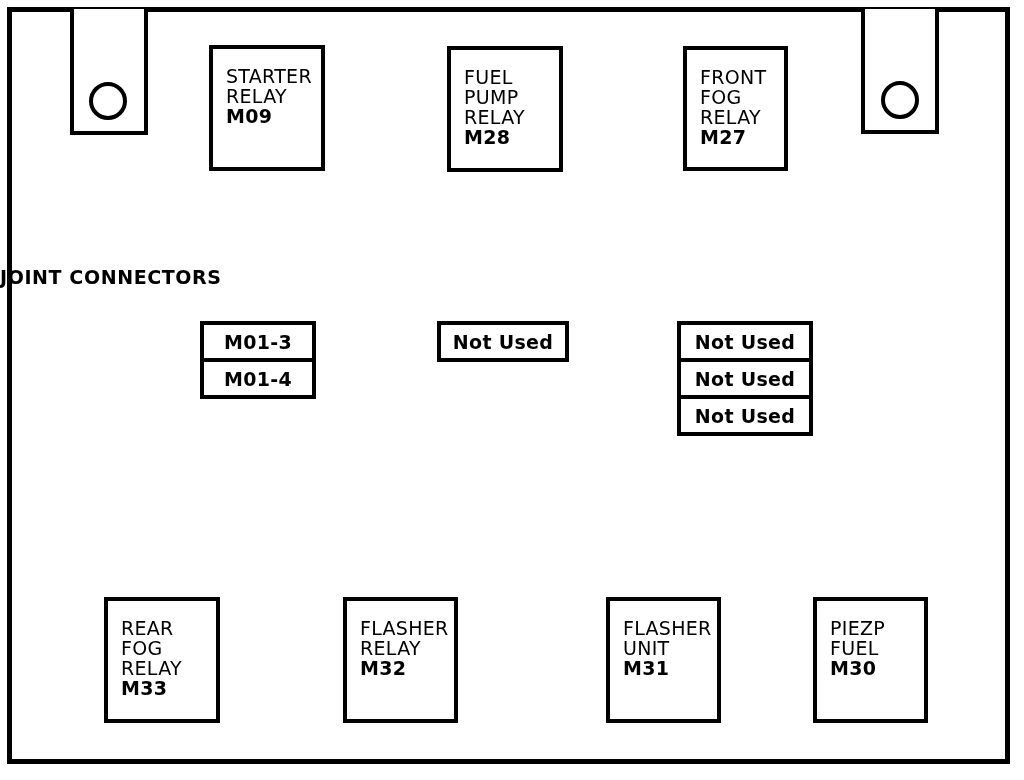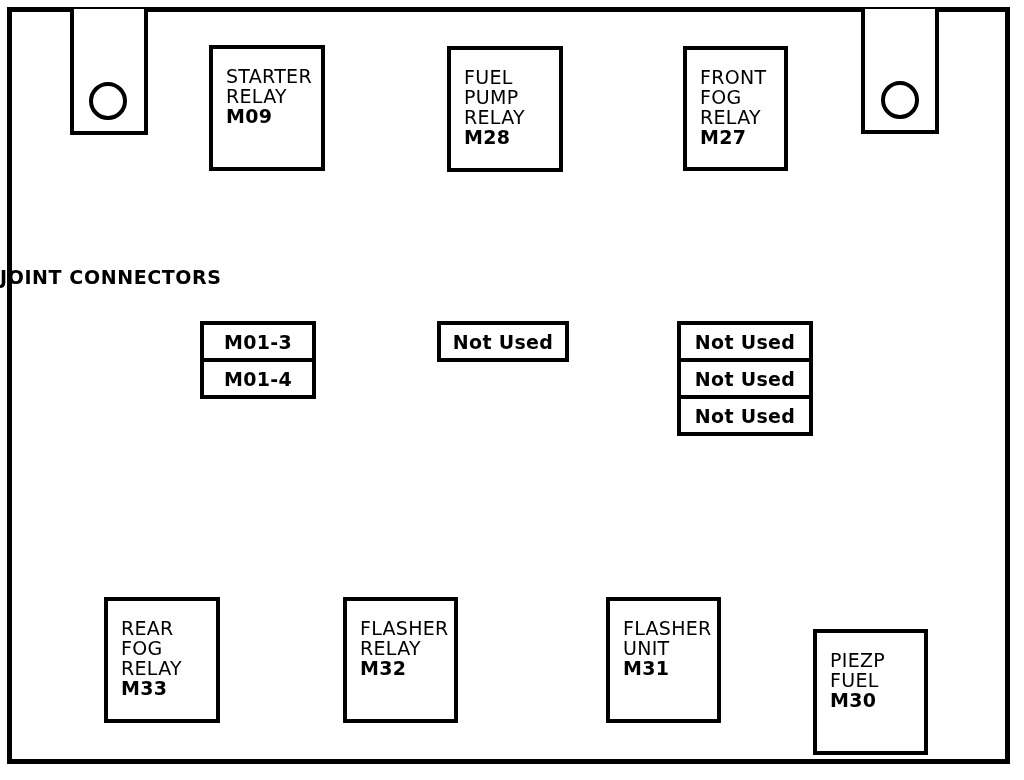--- a/index.html
+++ b/index.html
@@ -53,21 +53,21 @@
     white-space: nowrap;
   }
   .relay .ln   { display: block; }
   .relay .code { display: block; font-weight: bold; }
   .r-m09 { left: 209px; top: 45px;  width: 116px; height: 126px; }
   .r-m28 { left: 447px; top: 46px;  width: 116px; height: 126px; }
   .r-m27 { left: 683px; top: 46px;  width: 105px; height: 125px; }
   .r-m33 { left: 104px; top: 597px; width: 116px; height: 126px; }
   .r-m32 { left: 343px; top: 597px; width: 115px; height: 126px; }
   .r-m31 { left: 606px; top: 597px; width: 115px; height: 126px; }
-  .r-m30 { left: 813px; top: 597px; width: 115px; height: 126px; margin-top: 32px; }
+  .r-m30 { left: 813px; top: 597px; width: 115px; height: 126px; }
   .jc-title {
     position: absolute;
     left: 0; top: 266px;
     width: 1003px;
     text-align: left;
     font-weight: bold;
     font-size: 19px;
     letter-spacing: 0.6px;
   }
   .stack { position: absolute; top: 321px; }

